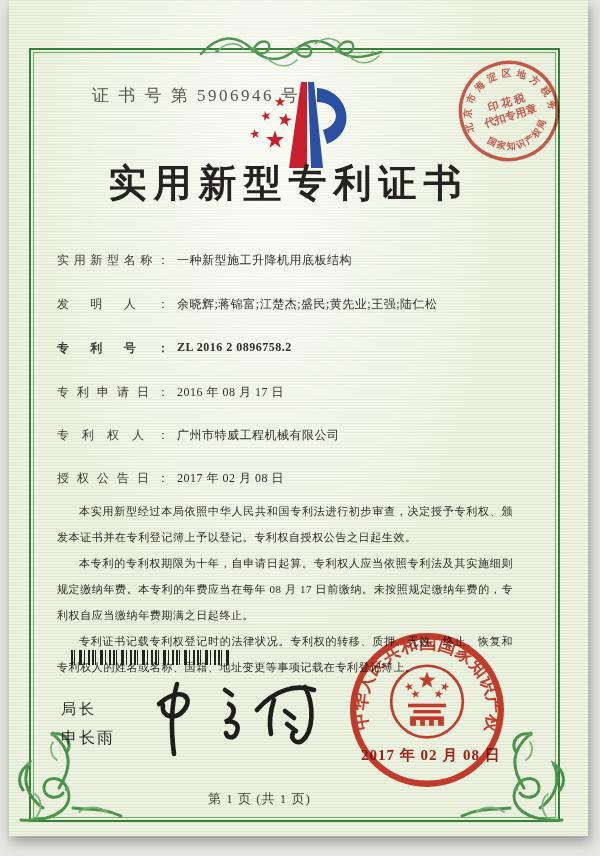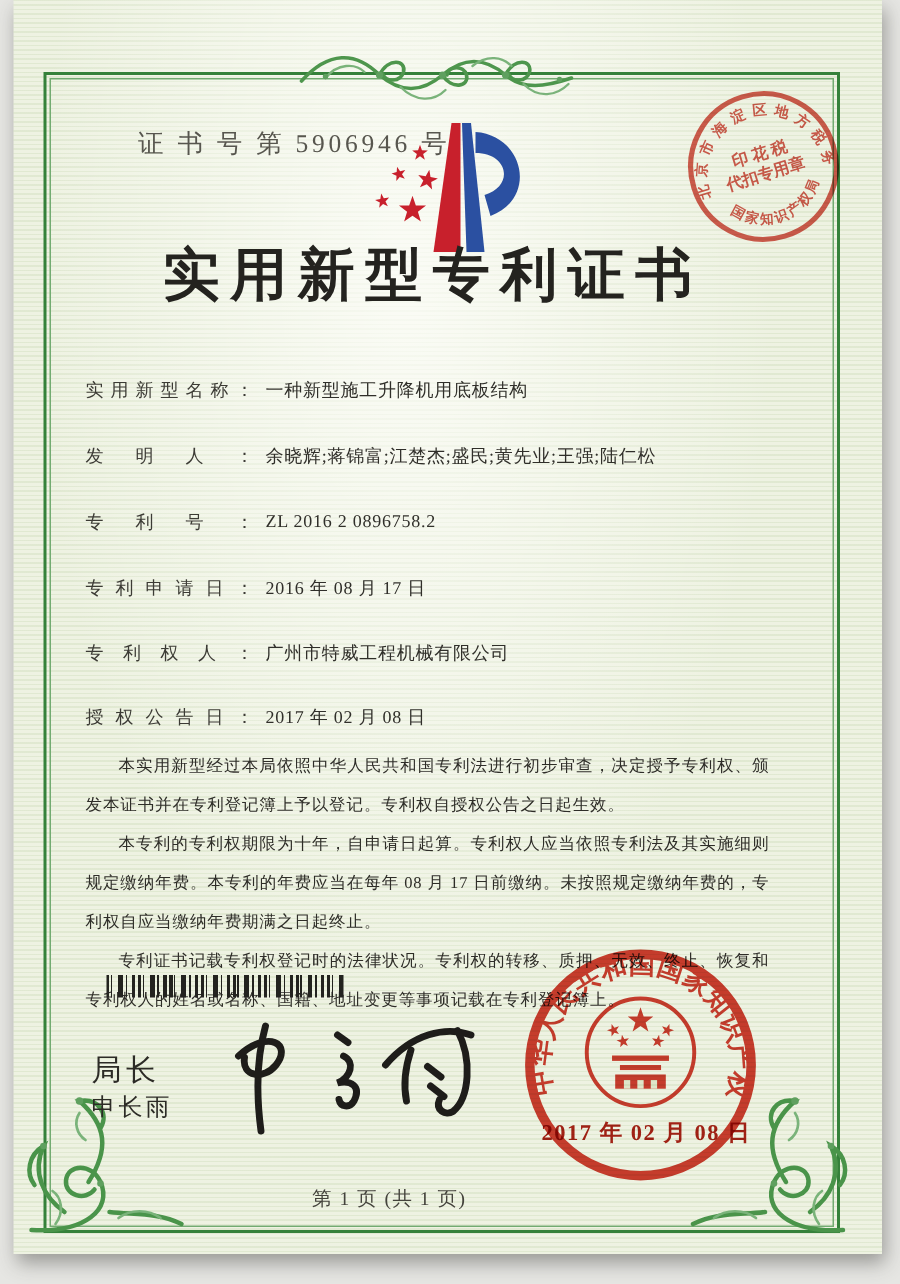--- a/index.html
+++ b/index.html
@@ -42,21 +42,21 @@
   .body-text p{margin:0;text-indent:2em;}
   .barcode{
     left:62px;top:650px;width:158px;height:15px;
     background:repeating-linear-gradient(90deg,
       #23231f 0 2px, transparent 2px 3px,
       #23231f 3px 4px, transparent 4px 8px,
       #23231f 8px 11px, transparent 11px 13px,
       #23231f 13px 14px, transparent 14px 17px,
       #23231f 17px 19px, transparent 19px 21px);
   }
-  .sig-title{left:52px;top:700px;font-size:20px;color:#2c2b26;letter-spacing:3px;}
+  .sig-title{left:52px;top:700px;font-size:15px;color:#2c2b26;letter-spacing:3px;}
   .sig-name{left:52px;top:728px;font-size:16px;color:#2c2b26;letter-spacing:2px;}
   .signature-svg{left:128px;top:674px;}
   .footer{
     left:20px;top:790px;width:461px;text-align:center;
     font-size:13px;color:#44433c;letter-spacing:1px;
   }
   .tax-stamp{left:448px;top:59px;transform:rotate(-17deg);mix-blend-mode:multiply;opacity:.88;}
   .office-seal{left:340px;top:632px;mix-blend-mode:multiply;opacity:.92;}
   .seal-date{
     left:352px;top:746px;font-size:15px;font-weight:bold;color:#ad2317;
@@ -154,21 +154,21 @@
   </svg>
 
   <div class="abs title">实用新型专利证书</div>
 
   <div class="abs field-row" style="top:252px;">
     <span class="field-label">实用新型名称：</span><span class="field-value">一种新型施工升降机用底板结构</span>
   </div>
   <div class="abs field-row" style="top:296px;">
     <span class="field-label">发明人：</span><span class="field-value">余晓辉;蒋锦富;江楚杰;盛民;黄先业;王强;陆仁松</span>
   </div>
-  <div class="abs field-row" style="top:340px;">
+  <div class="abs field-row" style="top:340px;font-weight:bold;">
     <span class="field-label">专利号：</span><span class="field-value">ZL 2016 2 0896758.2</span>
   </div>
   <div class="abs field-row" style="top:384px;">
     <span class="field-label">专利申请日：</span><span class="field-value">2016 年 08 月 17 日</span>
   </div>
   <div class="abs field-row" style="top:427px;">
     <span class="field-label">专利权人：</span><span class="field-value">广州市特威工程机械有限公司</span>
   </div>
   <div class="abs field-row" style="top:470px;">
     <span class="field-label">授权公告日：</span><span class="field-value">2017 年 02 月 08 日</span>

